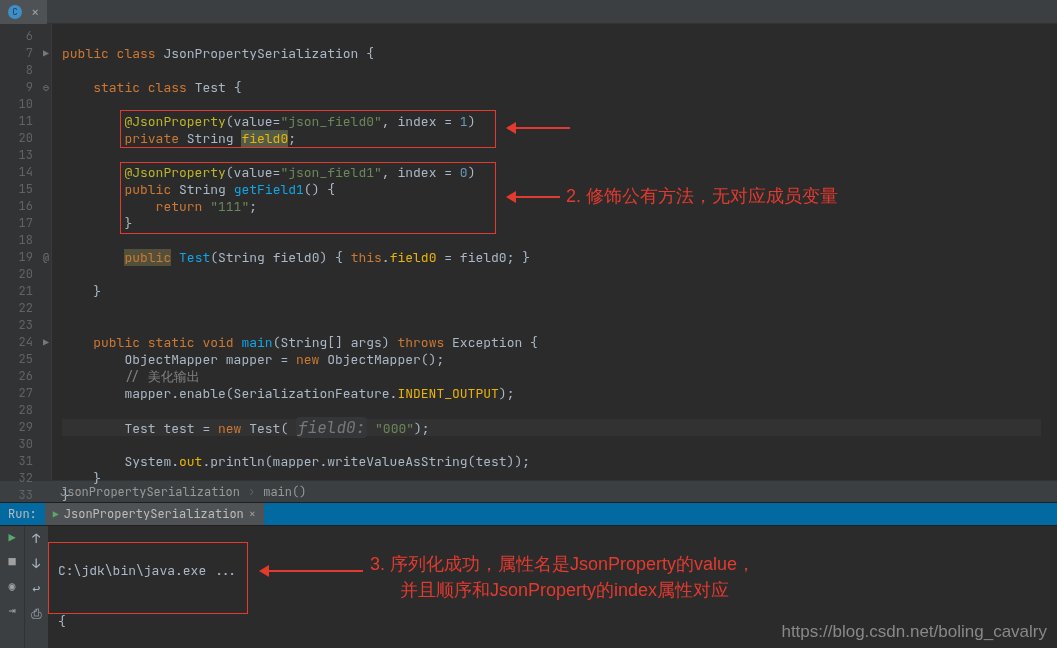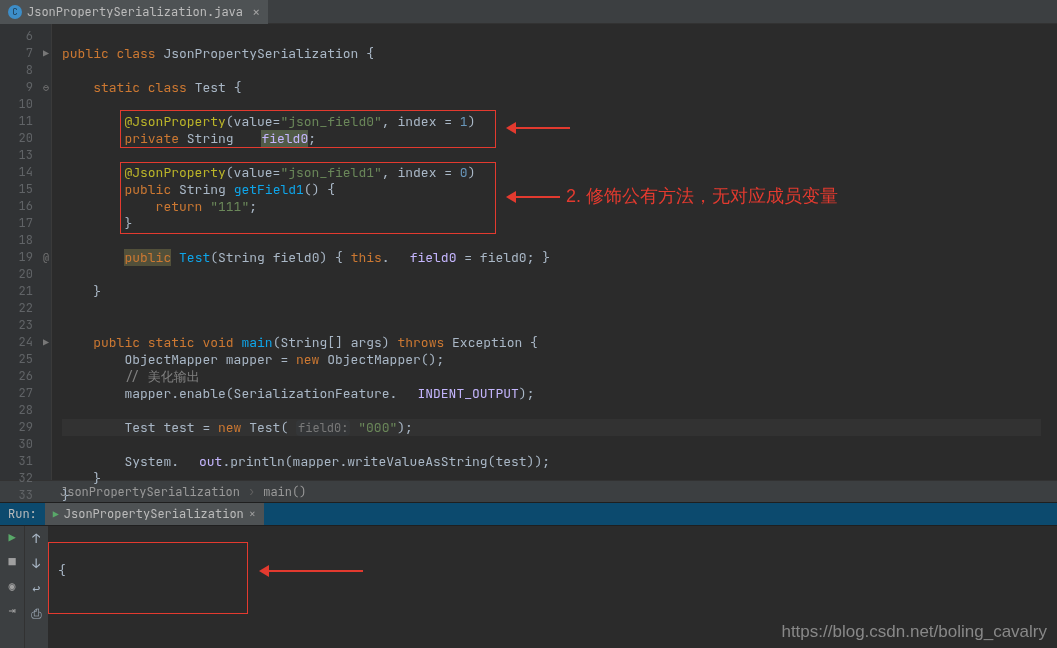--- a/index.html
+++ b/index.html
@@ -62,43 +62,43 @@
     font-size: 13px;
     white-space: pre;
     position: relative;
   }
   .code .cl { height:17px; }
   .kw { color: #cc7832; }
   .str { color: #6a8759; }
   .num { color: #6897bb; }
   .ann { color: #bbb529; }
   .com { color: #808080; }
-  .fld { color: #c4b5fd; margin-left: 20px; }
+  .fld { color: #eab308; }
   .mth { color: #0ea5e9; }
   .hl { background:#515b47; }
-  .hint { color:#787878; background:#343638; border-radius:4px; padding:0 2px; font-size:12px;}
+  .hint { color:#787878; font-style:italic; background:#343638; border-radius:4px; padding:0 2px; font-size:16px;}
   .warn { background:#52503a; }
   .curline { background:#323232; }
   .red-box { position:absolute; border:1.5px solid #e33a2f; pointer-events:none;}
   .red-label { position:absolute; color:#e33a2f; font-family:"Microsoft YaHei",sans-serif; font-size:18px; pointer-events:none; }
   .arrow { position:absolute; height:2px; background:#e33a2f; }
   .arrow::before { content:""; position:absolute; left:-10px; top:-5px; border:6px solid transparent; border-right:10px solid #e33a2f; }
   .breadcrumb {
     height: 22px;
     background: #3c3f41;
     border-top:1px solid #323232;
     color: #999;
     font-size: 12px;
     display:flex; align-items:center;
     padding-left: 60px;
   }
   .breadcrumb .sep { margin: 0 8px; color:#606060;}
   .run-header {
     height: 24px;
-    background: #0c4a6e;
+    background: #0369a1;
     display:flex; align-items:center;
     border-top:1px solid #1f1f1f;
     border-bottom:1px solid #1f1f1f;
     font-size:12px;
   }
   .run-header .lbl { color:#bbb; padding:0 8px;}
   .run-tab {
     background:#4e5254;
     height: 22px;
     display:flex; align-items:center; gap:5px;
@@ -142,21 +142,20 @@
     color:#888; font-size:17px;
     font-family:sans-serif;
   }
 </style>
 </head>
 <body>
 
 <div class="tab-bar">
   <div class="file-tab">
     <span class="circ">C</span>
-    <span>JsonPropertySerialization.java</span>
     <span class="close">×</span>
   </div>
 </div>
 
 <div class="editor-area">
   <div class="gutter" id="gutter">
       <div class="gl">6</div>
       <div class="gl">7<span class="m">▶</span></div>
       <div class="gl">8</div>
       <div class="gl">9<span class="m">⊖</span></div>
@@ -218,25 +217,28 @@
     <span class="t">◉</span>
     <span class="t">⇥</span>
   </div>
   <div class="run-sub">
     <span class="t">↑</span>
     <span class="t">↓</span>
     <span class="t">↩</span>
     <span class="t">⎙</span>
   </div>
   <div class="console">
+    <div class="cl">C:\jdk\bin\java.exe ...</div>
     <div class="cl">{</div>
     
     
     
     
     
 
     <div class="red-box" style="left:0px; top:16px; width:200px; height:72px;"></div>
     <div class="arrow" style="left:215px; top:44px; width:100px;"></div>
+    <div class="red-label" style="left:322px; top:30px;">3. 序列化成功，属性名是JsonProperty的value，</div>
+    <div class="red-label" style="left:352px; top:56px;">并且顺序和JsonProperty的index属性对应</div>
   </div>
 </div>
 
 <div class="watermark">https://blog.csdn.net/boling_cavalry</div>
 
 </body></html>

